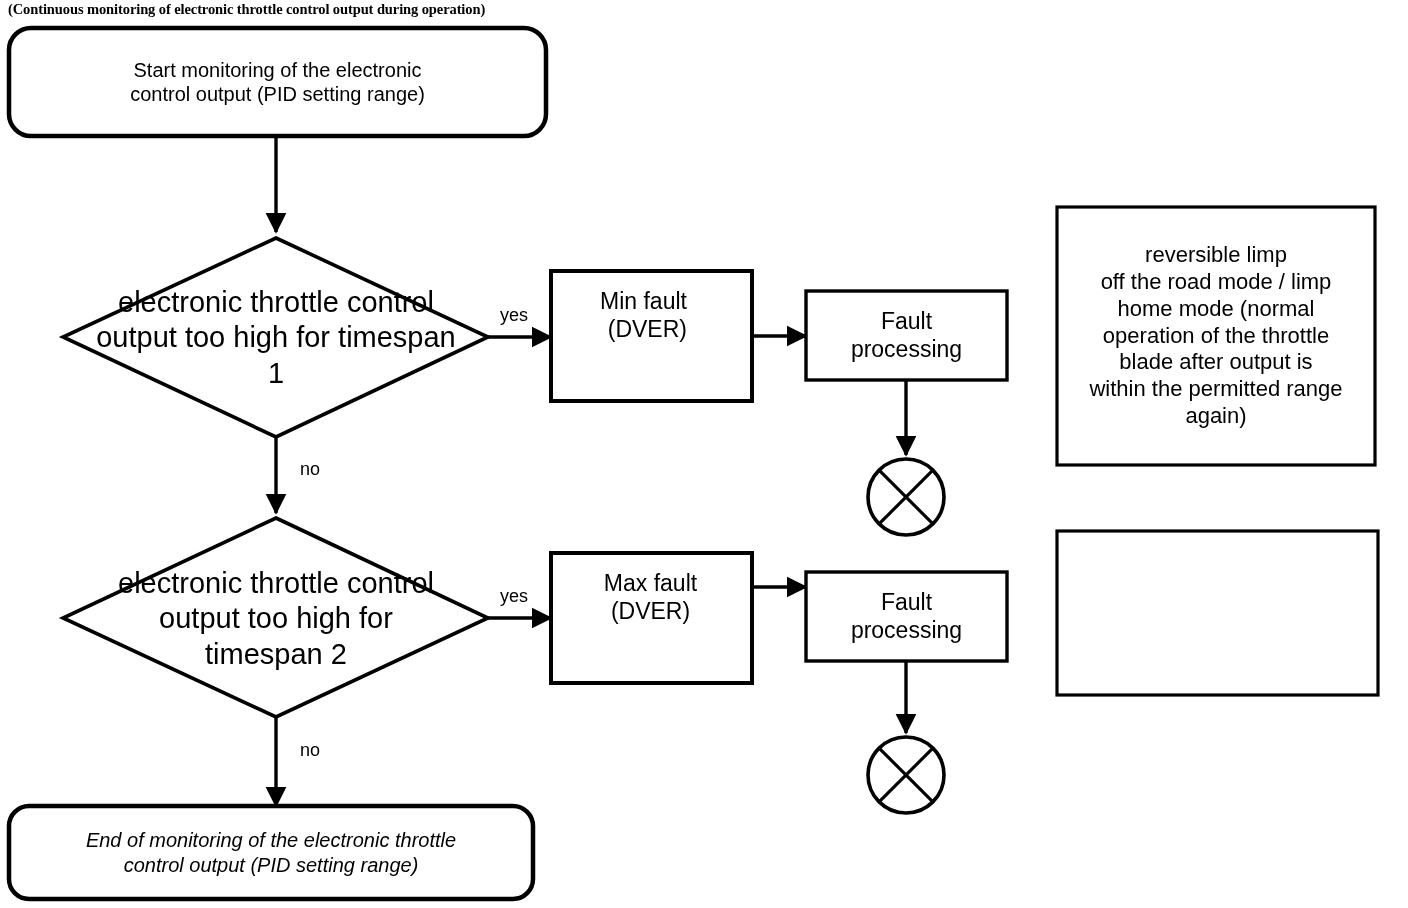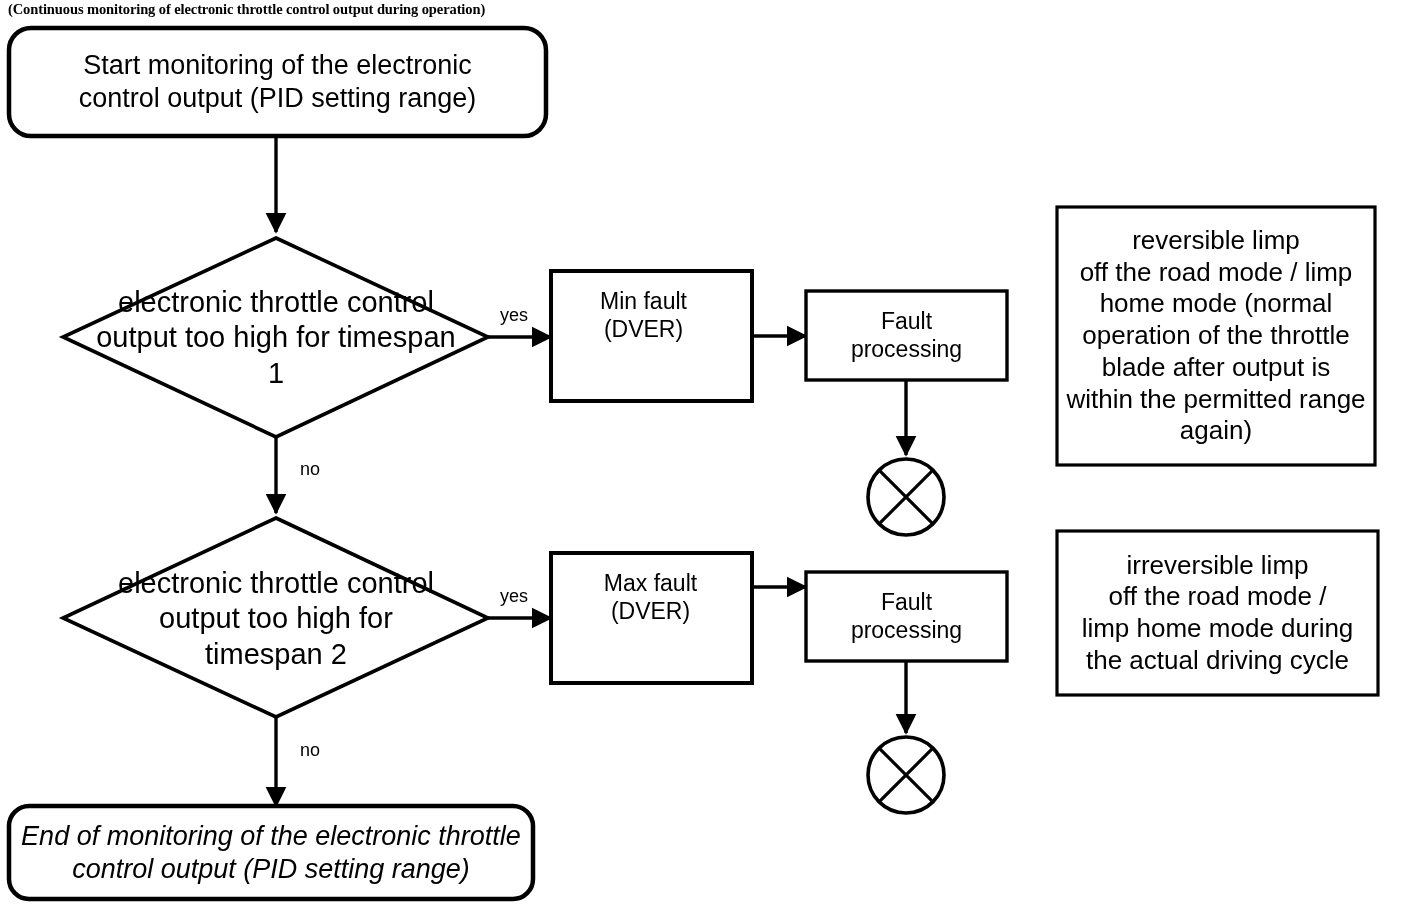--- a/index.html
+++ b/index.html
@@ -37,24 +37,24 @@
     position: absolute;
     left: 8px;
     top: 1px;
     font-family: "Liberation Serif", serif;
     font-size: 14.5px;
     font-weight: 700;
     letter-spacing: -0.1px;
     white-space: nowrap;
     text-align: left;
   }
-  .terminal-text { font-size: 27px; }
+  .terminal-text { font-size: 20px; }
   .decision-text { font-size: 29px; }
   .process-text  { font-size: 23px; }
-  .note-text     { font-size: 26px; }
+  .note-text     { font-size: 22px; }
   .edge-label    { font-size: 18px; }
 </style>
 </head>
 <body>
 
 <div id="canvas">
 
   <div class="caption">(Continuous monitoring of electronic throttle control output during operation)</div>
 
   <svg id="svg-layer" viewBox="0 0 1408 908" xmlns="http://www.w3.org/2000/svg">
@@ -119,21 +119,21 @@
 control output (PID setting range)</div>
 
   <div class="txt decision-text" style="left:96px; top:290px; width:360px; height:96px;">electronic throttle control
 output too high for timespan
 1</div>
 
   <div class="txt edge-label" style="left:483px; top:303px; width:62px; height:26px;">yes</div>
 
   <div class="txt edge-label" style="left:300px; top:457px; width:58px; height:26px; justify-content:flex-start;">no</div>
 
-  <div class="txt process-text" style="left:554px; top:281px; width:179px; height:68px;">Min fault
+  <div class="txt process-text" style="left:554px; top:281px; width:179px; height:68px;text-align:right;">Min fault
 (DVER)</div>
 
   <div class="txt process-text" style="left:809px; top:298px; width:195px; height:74px;">Fault
 processing</div>
 
   <div class="txt decision-text" style="left:96px; top:571px; width:360px; height:96px;">electronic throttle control
 output too high for
 timespan 2</div>
 
   <div class="txt edge-label" style="left:483px; top:584px; width:62px; height:26px;">yes</div>
@@ -147,21 +147,17 @@
 processing</div>
 
   <div class="txt note-text" style="left:1062px; top:212px; width:308px; height:248px;">reversible limp
 off the road mode / limp
 home mode (normal
 operation of the throttle
 blade after output is
 within the permitted range
 again)</div>
 
-  <div class="txt note-text" style="left:1062px; top:536px; width:311px; height:154px;">irreversible limp
-off the road mode /
-limp home mode during
-the actual driving cycle</div>
 
   <div class="txt terminal-text" style="left:14px; top:810px; width:514px; height:85px;font-style:italic;">End of monitoring of the electronic throttle
 control output (PID setting range)</div>
 
 </div>
 
 </body></html>

